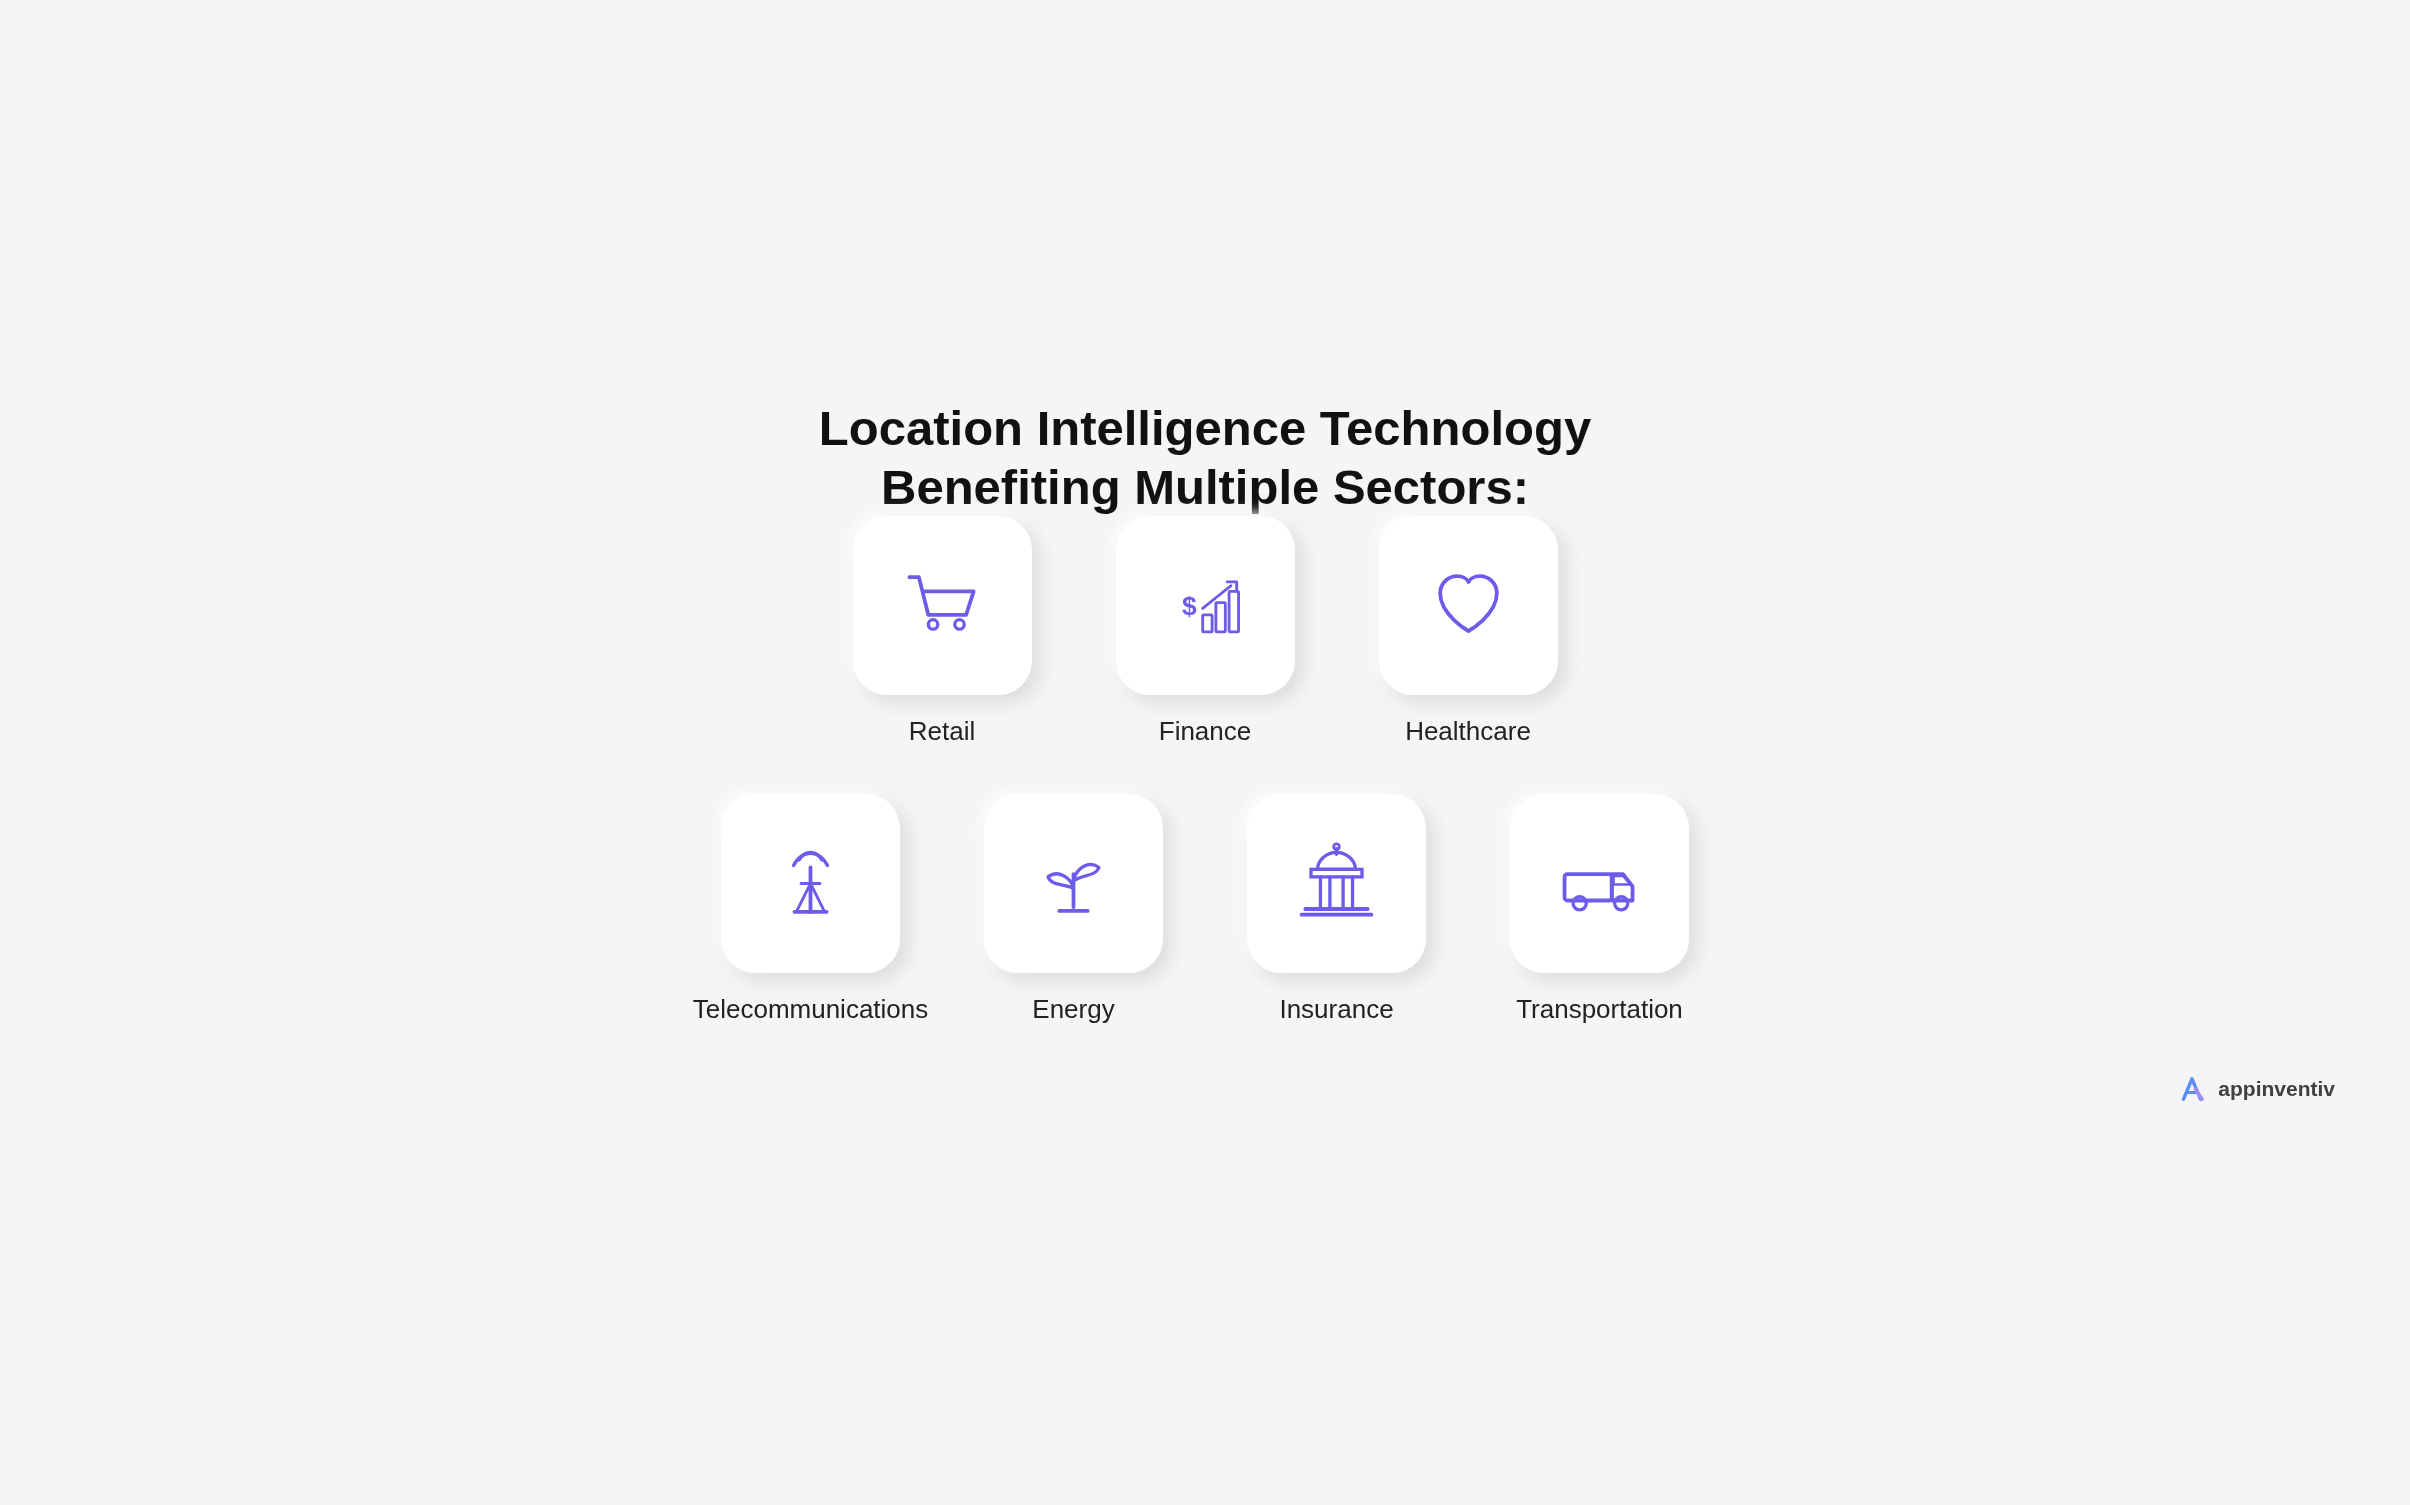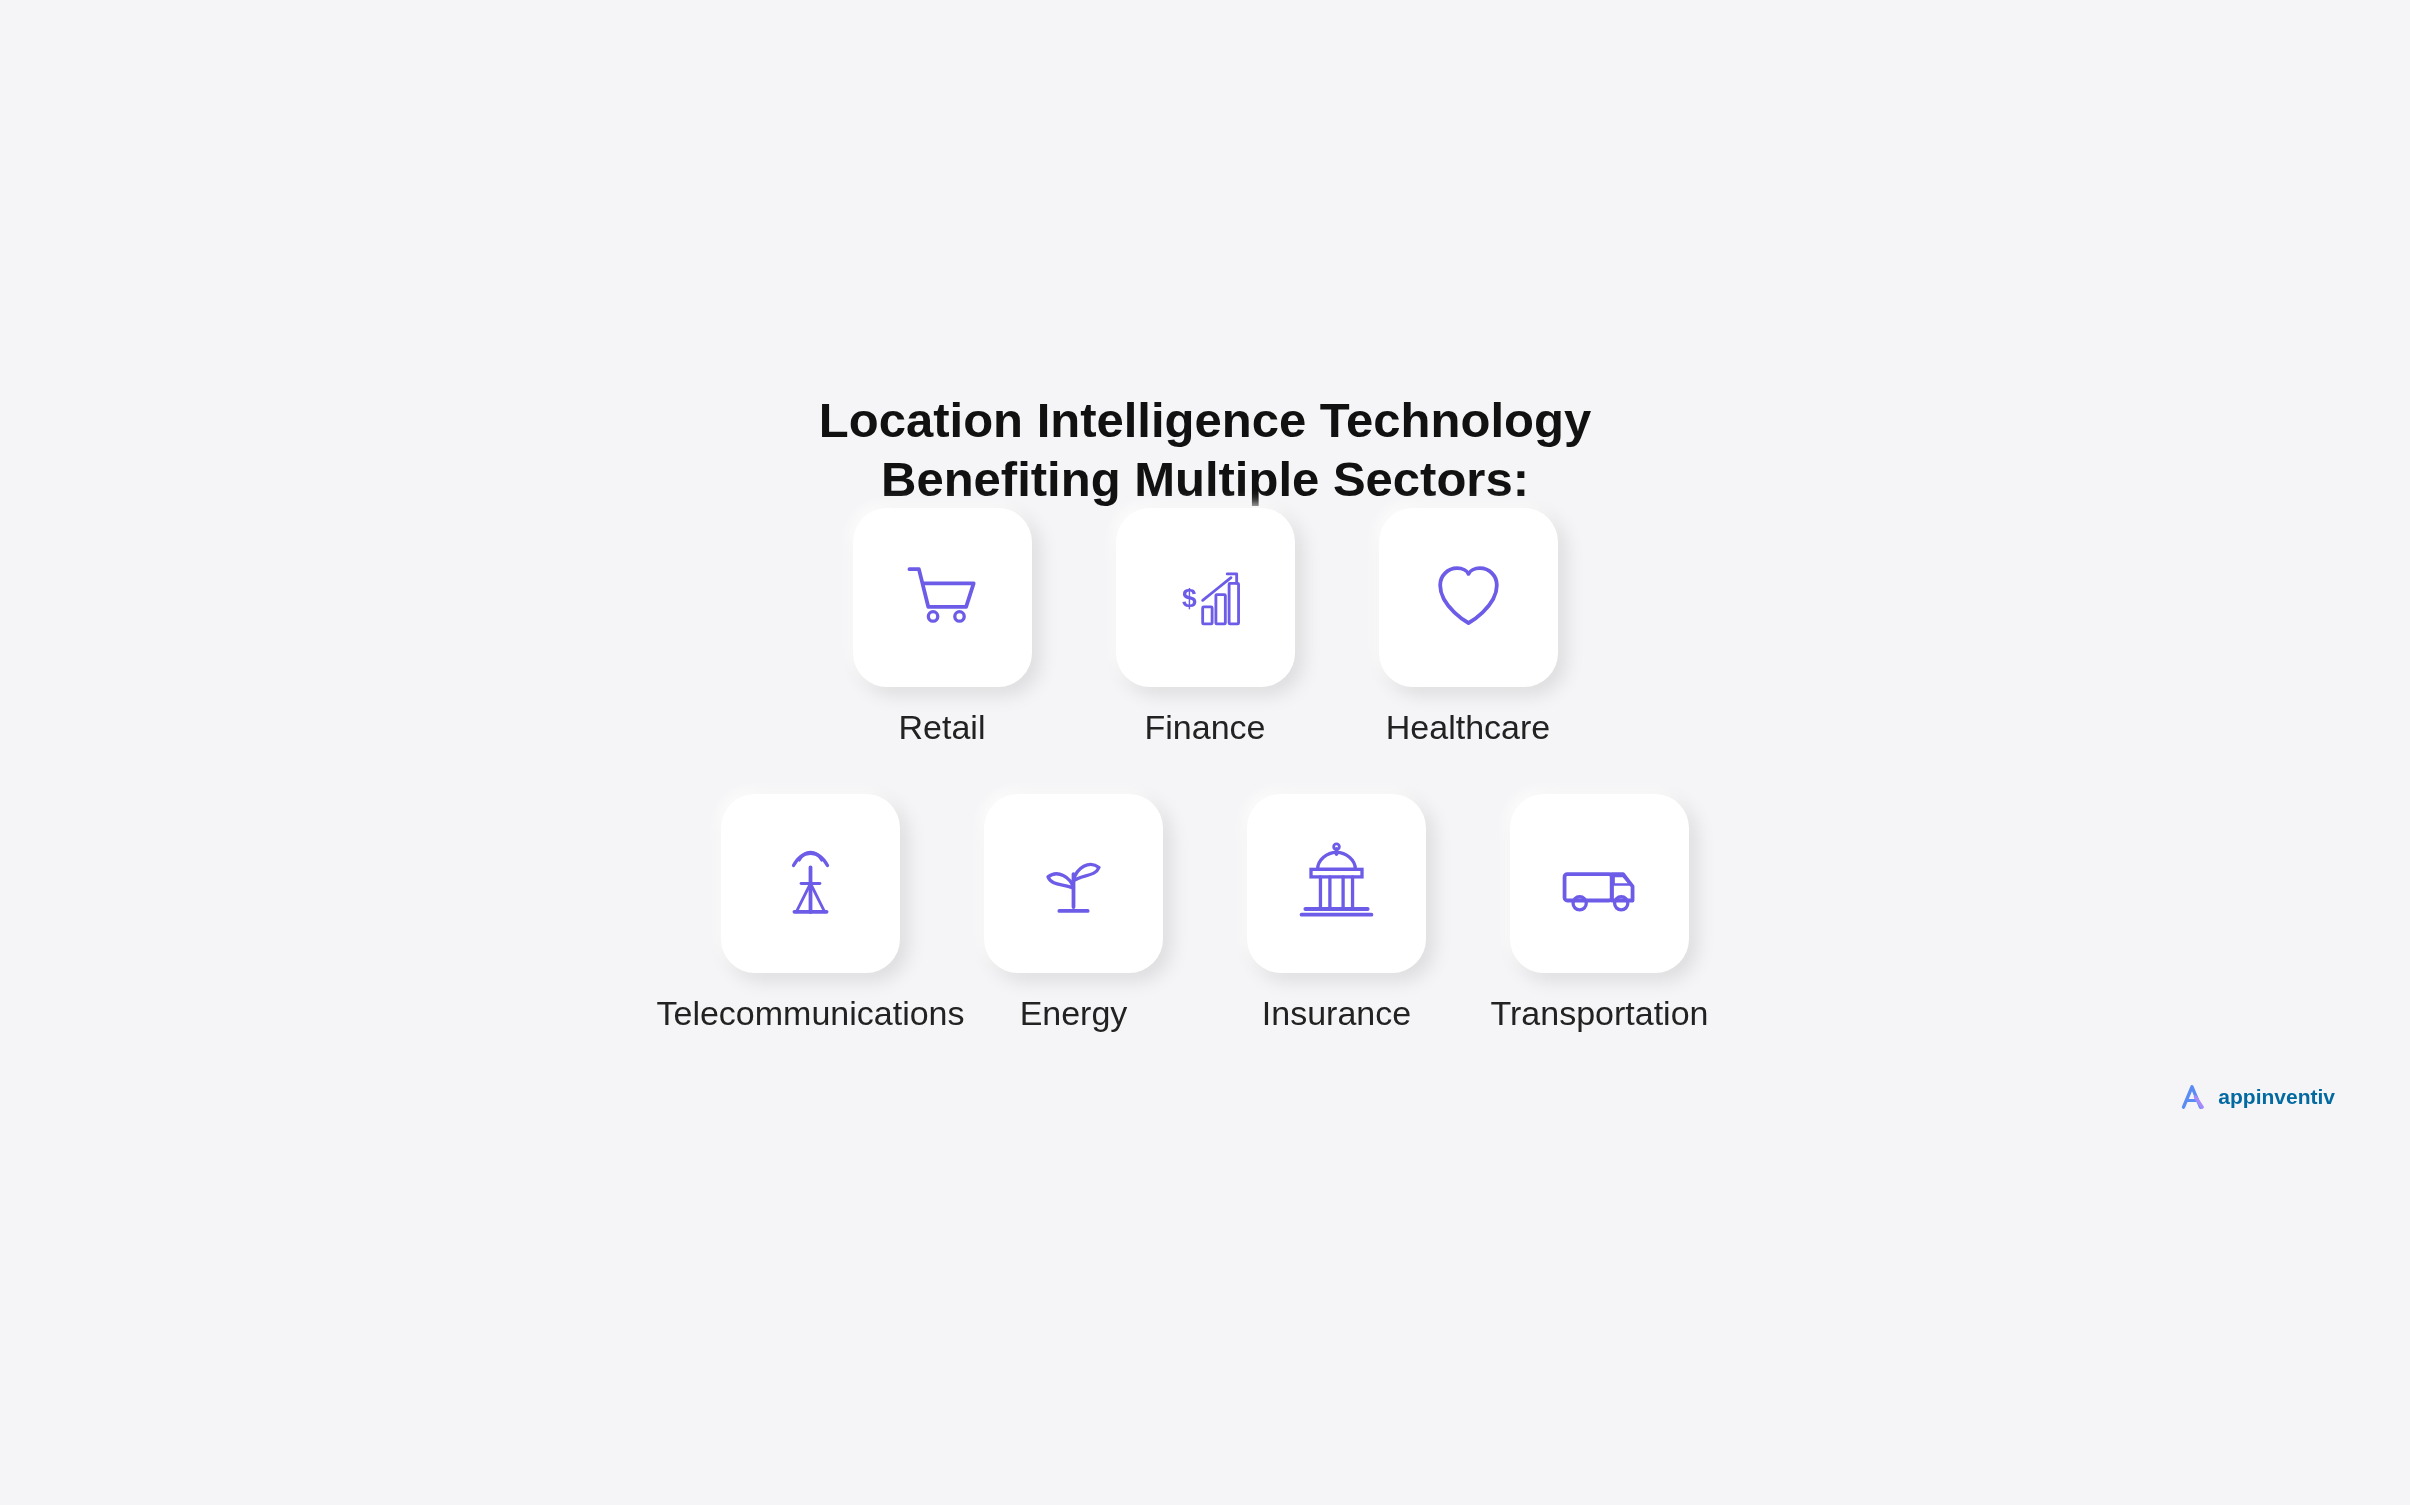--- a/index.html
+++ b/index.html
@@ -53,21 +53,21 @@
       border-radius: 34px;
       display: flex;
       align-items: center;
       justify-content: center;
       box-shadow:
         7.5px 7.5px 19px rgba(0,0,0,0.10),
         -3.8px -3.8px 11.3px rgba(255,255,255,0.9);
     }
 
     .sector-label {
-      font-size: 34px;
+      font-size: 26px;
       font-weight: 400;
       color: #222;
       text-align: center;
     }
 
     svg {
       width: 85px;
       height: 85px;
     }
 
@@ -76,21 +76,21 @@
       align-items: center;
       gap: 9.4px;
       margin-top: 47px;
       align-self: flex-end;
       margin-right: 19px;
     }
 
     .brand-name {
       font-size: 21px;
       font-weight: 600;
-      color: #0369a1;
+      color: #404040;
     }
 
     .brand-logo-svg {
       width: 34px;
       height: 34px;
     }
   </style>
 </head>
 <body>
 

